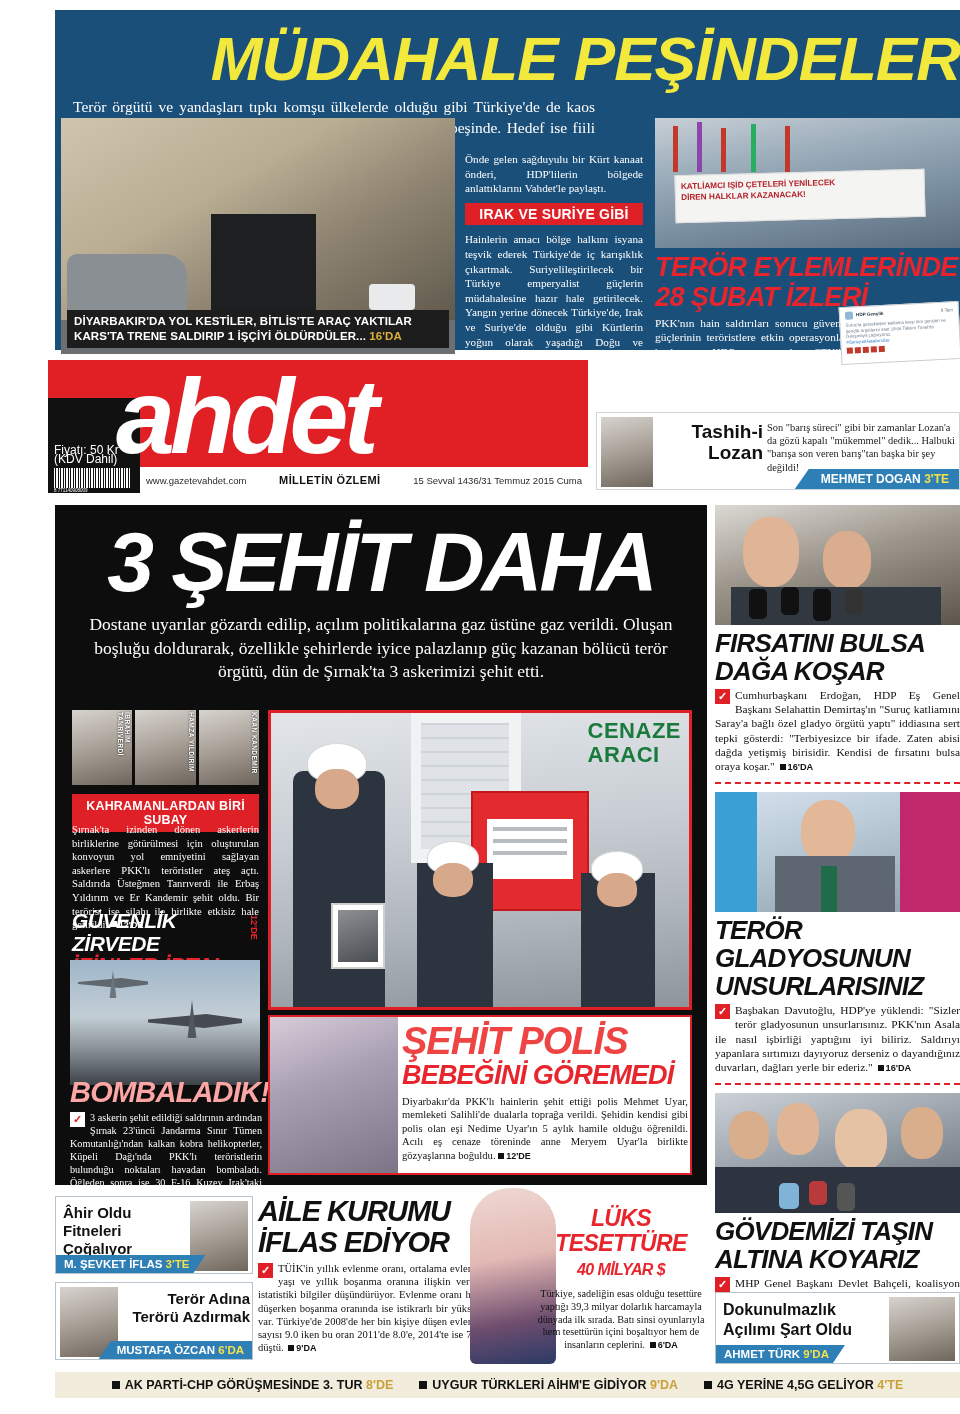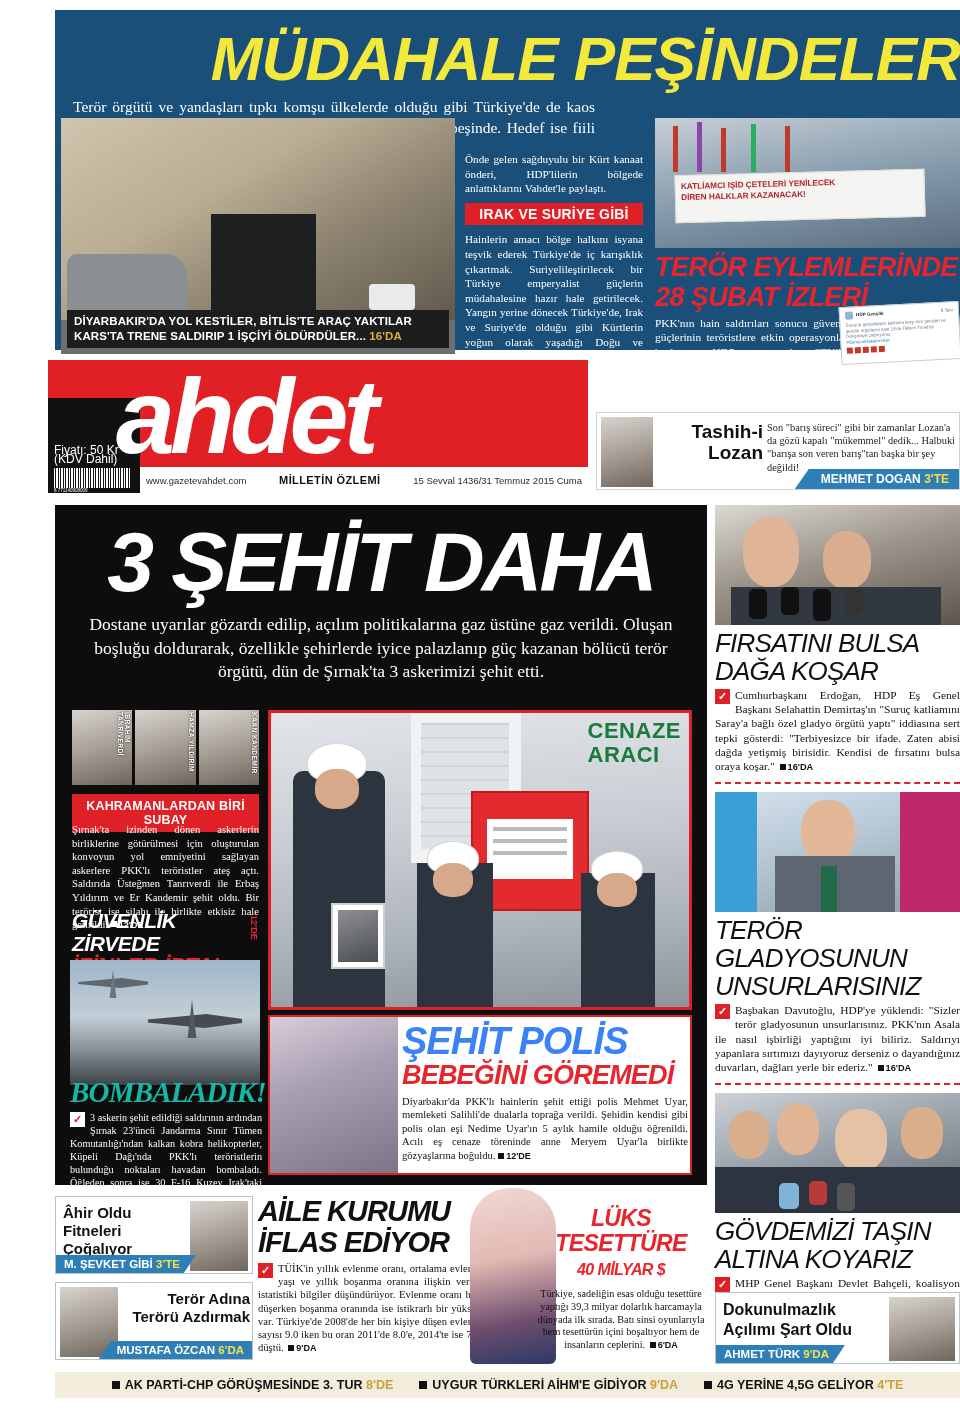--- a/index.html
+++ b/index.html
@@ -149,22 +149,22 @@
   .guvenlik .l2 { font-family:"Liberation Sans",sans-serif; font-weight:bold; font-style:italic;
     color:#e8252d; font-size:23px; line-height:25px; letter-spacing:-.5px;}
   .guvenlik .vpg { position:absolute; right:0; top:6px; writing-mode:vertical-rl;
     font-family:"Liberation Sans",sans-serif; font-weight:bold; font-size:9px; color:#e8252d;}
 
   .jetphoto { position:absolute; left:15px; top:455px; width:190px; height:125px;
      background: linear-gradient(180deg,#9fb6c9 0%, #c3ced6 45%, #8c949a 70%, #3c4247 100%); overflow:hidden; }
   .jet { position:absolute; background:#6d757c; }
 
   .bombaladik { position:absolute; left:15px; top:572px; width:192px; }
-  .bombaladik .hd { font-family:Liberation Serif, serif; font-weight:bold; font-style:italic;
-     color:#14b8a6; font-size:29px; line-height:31px; letter-spacing:-.8px; }
+  .bombaladik .hd { font-family:Liberation Sans, sans-serif; font-weight:bold; font-style:italic;
+     color:#fca5a5; font-size:29px; line-height:31px; letter-spacing:-.8px; }
   .bombaladik .tx { color:#fff; font-size:10.2px; line-height:13px; text-align:justify; padding-top:3px;}
   .vmark { display:inline-block; width:15px; height:15px; background:#e02027; color:#fff;
     font-family:"Liberation Sans",sans-serif; font-weight:bold; font-size:11px; line-height:15px;
     text-align:center; float:left; margin:1px 5px 0 0; }
   .vmark.w { background:#ffffff; color:#e02027; }
 
   .cenaze-photo { position:absolute; left:213px; top:205px; width:424px; height:300px;
      background: linear-gradient(175deg,#e2e6ea 0%, #c9ced4 40%, #aeb5bb 70%, #8d949b 100%);
      border:3px solid #e02027; overflow:hidden; }
   .cenaze-word { position:absolute; right:8px; top:6px; font-family:"Liberation Sans",sans-serif;
@@ -177,31 +177,31 @@
   .helmet { position:absolute; background:#fff; border-radius:50% 50% 42% 42%; border:1px solid #d5d5d5; }
   .head-skin { position:absolute; background:#d8a88a; border-radius:45%; }
   .frame-photo { position:absolute; left:60px; top:190px; width:54px; height:66px; background:#fff; border:2px solid #cfcfcf; }
   .frame-photo .inner { position:absolute; inset:5px; background:linear-gradient(160deg,#8d8f93,#4a4d52); }
 
   .sehitpolis { position:absolute; left:213px; top:510px; width:424px; height:160px;
      background:#ffffff; border:2px solid #e02027; overflow:hidden; }
   .sp-photo { position:absolute; left:0; top:0; width:128px; height:156px;
      background:linear-gradient(160deg,#d8ccd8 0%,#a9a0b4 40%,#7d7487 100%); }
   .sp-head1 { position:absolute; left:132px; top:4px; font-family:"Liberation Sans",sans-serif;
-     font-weight:bold; font-style:italic; color:#3b82f6; font-size:38px; line-height:40px; letter-spacing:-1px;}
+     font-weight:bold; font-style:italic; color:#ef4444; font-size:38px; line-height:40px; letter-spacing:-1px;}
   .sp-head2 { position:absolute; left:132px; top:44px; font-family:"Liberation Sans",sans-serif;
      font-weight:bold; font-style:italic; color:#e8252d; font-size:27px; line-height:29px; letter-spacing:-.8px;}
   .sp-body { position:absolute; left:132px; top:78px; width:286px; font-size:10.6px; line-height:13.4px;
      color:#111; text-align:justify; }
 
   
   .rail { position:absolute; left:715px; top:505px; width:245px; }
   .rail-item { position:relative; margin-bottom:8px; }
   .rail-photo { width:245px; height:120px; }
-  .rail-h1 { font-family:"Liberation Sans",sans-serif; font-weight:normal; font-style:italic;
+  .rail-h1 { font-family:"Liberation Sans",sans-serif; font-weight:bold; font-style:italic;
      color:#111; font-size:26px; line-height:28px; letter-spacing:-.8px; padding-top:4px;}
   .rail-body { font-size:11.4px; line-height:14.2px; color:#111; text-align:justify; padding-top:3px;}
   .rail-body .pg { font-family:"Liberation Sans",sans-serif; font-weight:bold; font-size:9.2px;}
   .dashes { border-top:2px dashed #e02027; margin:8px 0 8px 0; height:0; }
 
   
   .col-pundits { position:absolute; left:55px; top:1196px; width:198px; }
   .pundit { border:1px solid #b9c4cc; background:#fff; position:relative; height:78px; margin-bottom:8px; overflow:hidden;}
   .pundit .txt { position:absolute; left:7px; top:7px; width:128px;
      font-family:"Liberation Sans",sans-serif; font-weight:bold; font-size:15px; line-height:18px; color:#111; }
@@ -502,21 +502,21 @@
 
   <div class="col-pundits">
     <div class="pundit">
       <div class="txt">
         <span>Âhir Oldu</span><br>
         <span>Fitneleri</span><br>
         <span>Çoğalıyor</span>
       </div>
       <div class="ph photo portrait"></div>
       <div class="bl">
-        <span>M. ŞEVKET GİBİ</span>
+        <span>M. ŞEVKET İFLAS</span>
         <span class="pg">3'TE</span>
       </div>
     </div>
 
     <div class="pundit right">
       <div class="txt">
         <span>Terör Adına</span><br>
         <span>Terörü Azdırmak</span>
       </div>
       <div class="ph photo portrait"></div>

